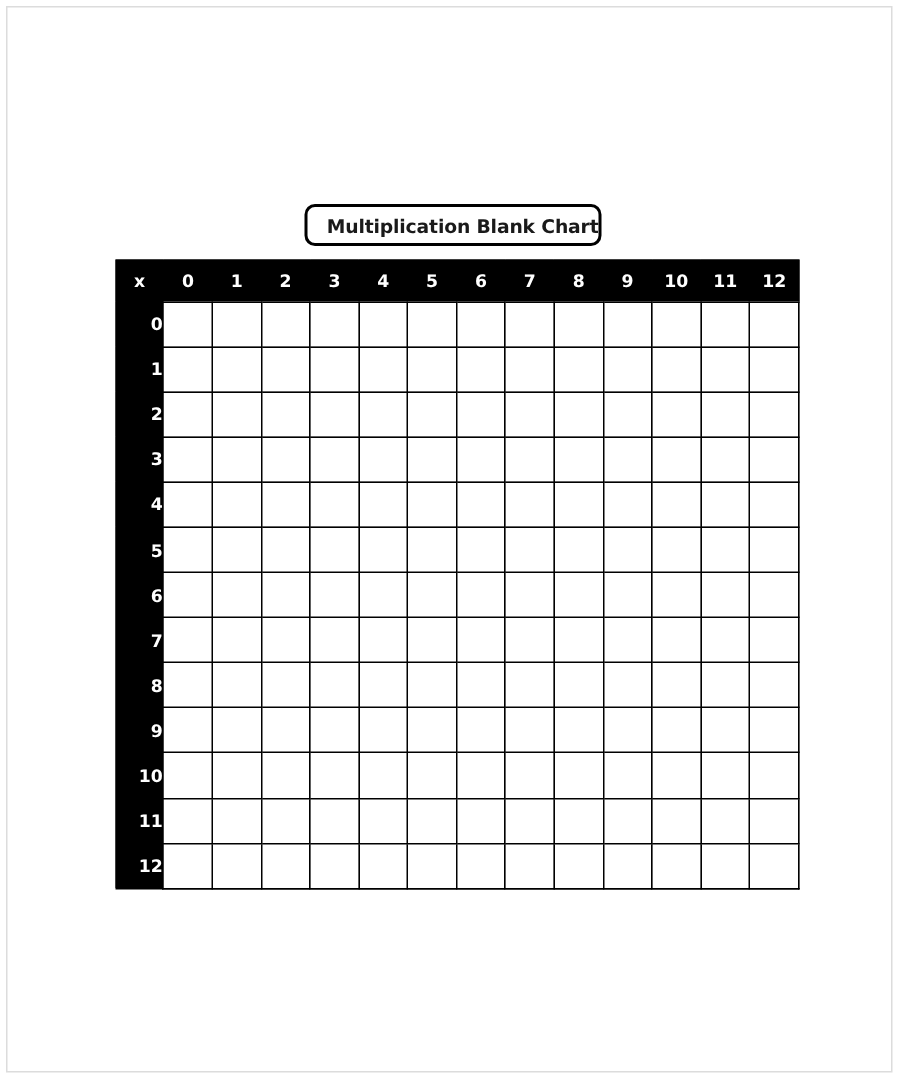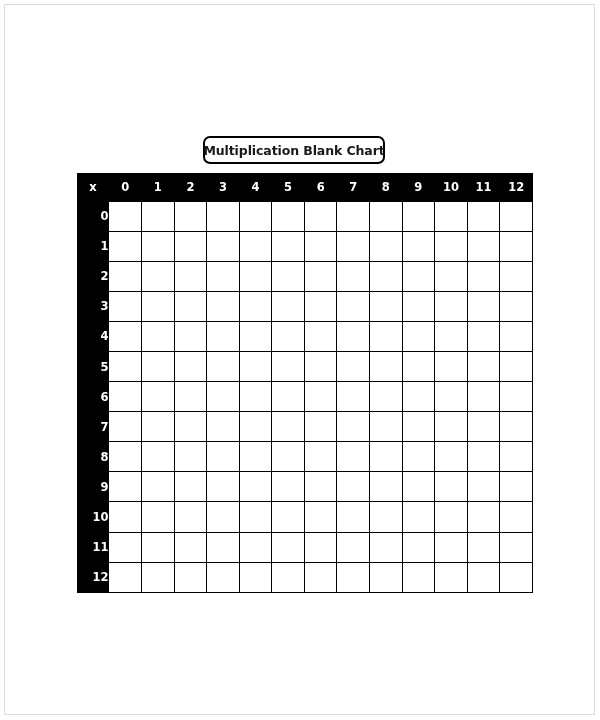--- a/index.html
+++ b/index.html
@@ -24,29 +24,29 @@
     border: 1px solid #dcdcdc;
     background: #ffffff;
     box-sizing: border-box;
   }
 
   
   #title-box {
     position: absolute;
     left: 198px;
     top: 131px;
-    width: 182px;
+    width: 198px;
     height: 28px;
     border: 2px solid #000000;
     border-radius: 7px;
     background: #ffffff;
     box-sizing: border-box;
     display: flex;
     align-items: center;
-    justify-content: center;
+    justify-content: flex-end;
   }
   #title-text {
     font-size: 12.5px;
     font-weight: bold;
     color: #1a1a1a;
     letter-spacing: -0.1px;
     white-space: nowrap;
   }
 
   

